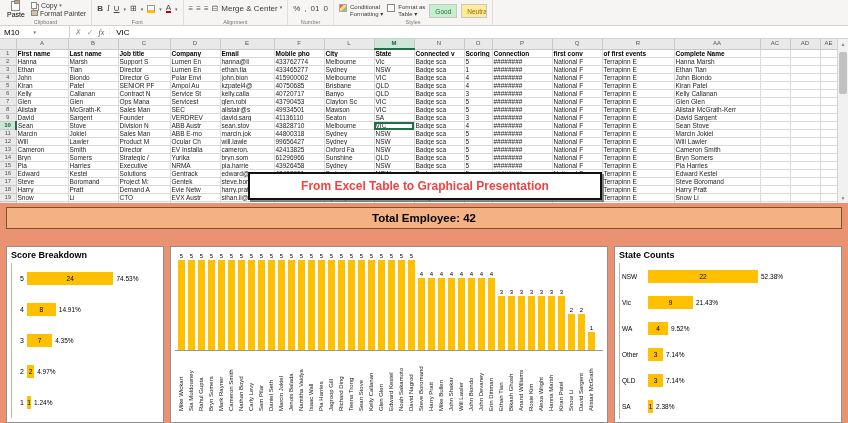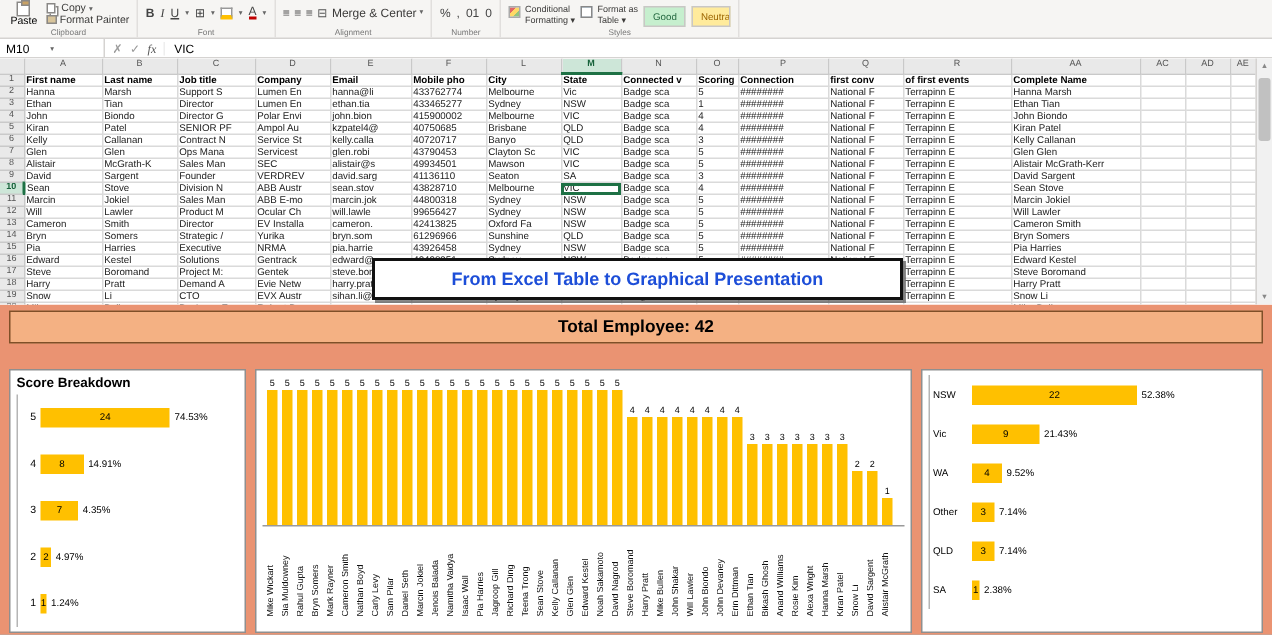--- a/index.html
+++ b/index.html
@@ -51,21 +51,21 @@
   .grid tr.col-letters th { height:9px; line-height:9px; }
   .grid .hl { background:#CDE6D8; color:#17623B; font-weight:bold; }
   .grid tr.col-letters th.hl { border-bottom:2px solid #1E7145; }
   .grid .rowh.hl { border-right:2px solid #1E7145; }
   .grid tr.header-row td { font-weight:bold; color:#000; }
   .grid td.sel { outline:2px solid #1E7145; outline-offset:-2px; }
   .vscroll { position:absolute; top:0; right:0; bottom:0; width:11px; background:#F1F1F1; border-left:1px solid #D5D3D1; font-size:5px; color:#888; text-align:center; }
   .vthumb { position:absolute; top:13px; left:1px; width:8px; height:42px; background:#C1C1C1; border-radius:2px; }
   .varrow-up { position:absolute; top:2px; left:0; right:0; }
   .varrow-dn { position:absolute; bottom:2px; left:0; right:0; }
-  .overlay { position:absolute; left:248px; top:133px; width:354px; height:28px; background:#fff; border:2px solid #111; box-shadow:2px 2px 0 rgba(60,60,60,.6); display:flex; align-items:center; justify-content:center; font-weight:bold; font-size:12px; color:#1d4ed8; z-index:5; }
+  .overlay { position:absolute; left:248px; top:133px; width:354px; height:28px; background:#fff; border:2px solid #111; box-shadow:2px 2px 0 rgba(60,60,60,.6); display:flex; align-items:center; justify-content:center; font-weight:bold; font-size:12px; color:#ef4444; z-index:5; }
 
   
   .dashboard { flex:1; background:#EA9372; padding:4px 6px 5px 6px; display:flex; flex-direction:column; }
   .band { background:#F4B183; border:1px solid #7F4F28; text-align:center; font-weight:bold; font-size:11.5px; padding:4px 0; color:#000; flex:none; }
   .panels { display:flex; gap:6px; margin-top:17px; flex:1; min-height:0; }
   .panel { background:#fff; border:1px solid #8f8f8f; padding:3px 4px; overflow:hidden; }
   .p-score { width:158px; flex:none; }
   .p-board { flex:1; min-width:0; }
   .p-state { width:228px; flex:none; }
   .ptitle { font-weight:bold; font-size:9px; color:#000; margin-bottom:3px; }
@@ -884,20 +884,21 @@
             <div class="vname">Rosie Kim</div>
             <div class="vname">Alexa Wright</div>
             <div class="vname">Hanna Marsh</div>
             <div class="vname">Kiran Patel</div>
             <div class="vname">Snow Li</div>
             <div class="vname">David Sargent</div>
             <div class="vname">Alistair McGrath</div>
           </div>
       </div>
       <div class="panel p-state">
+        <div class="ptitle">State Counts</div>
         <div id="state-rows">
             <div class="hrow srow">
               <span class="slabel">NSW</span>
               <div class="hbar" style="width: 110px;">22</div>
               <span class="hpct">52.38%</span>
             </div>
             <div class="hrow srow">
               <span class="slabel">Vic</span>
               <div class="hbar" style="width: 45px;">9</div>
               <span class="hpct">21.43%</span>

